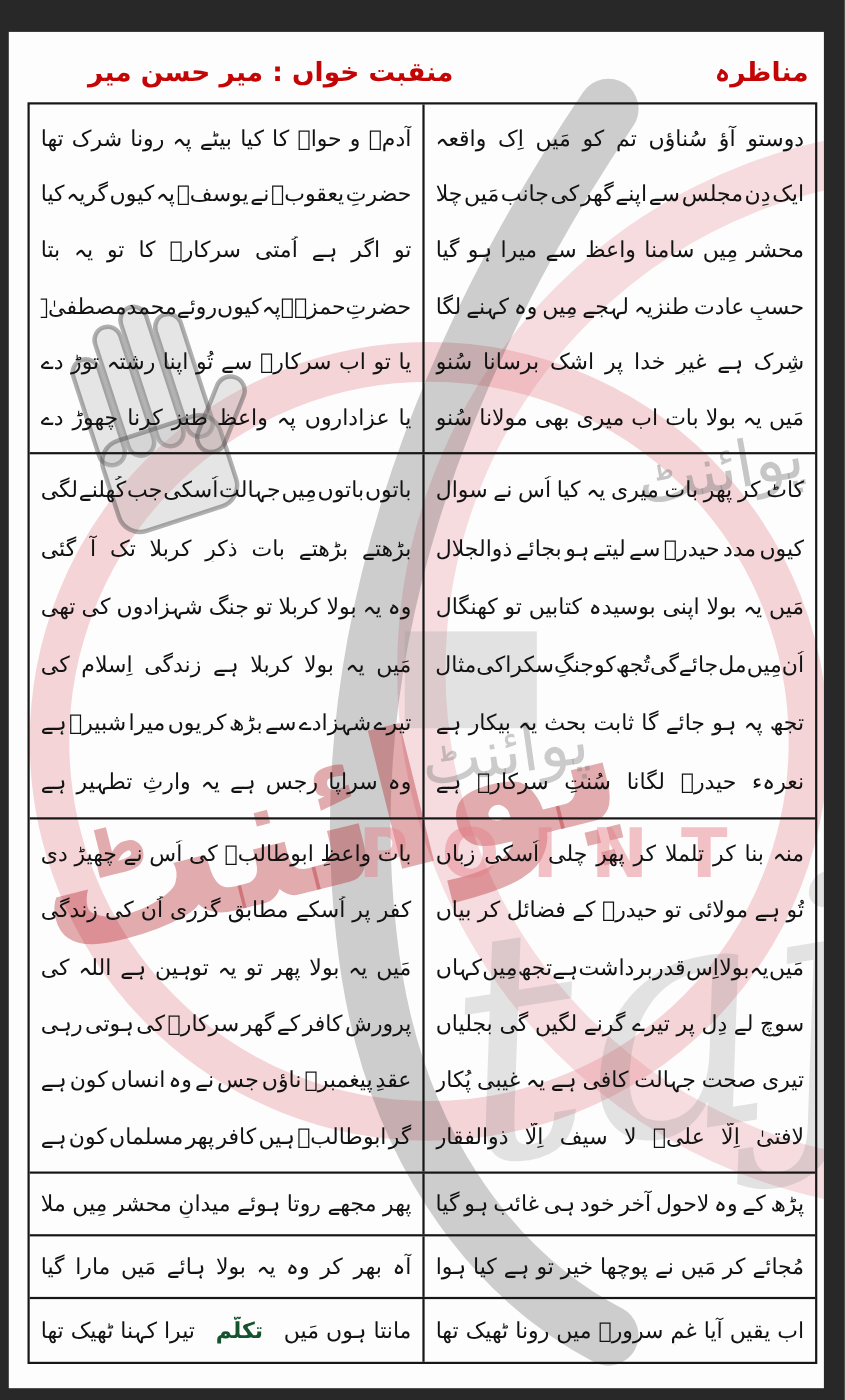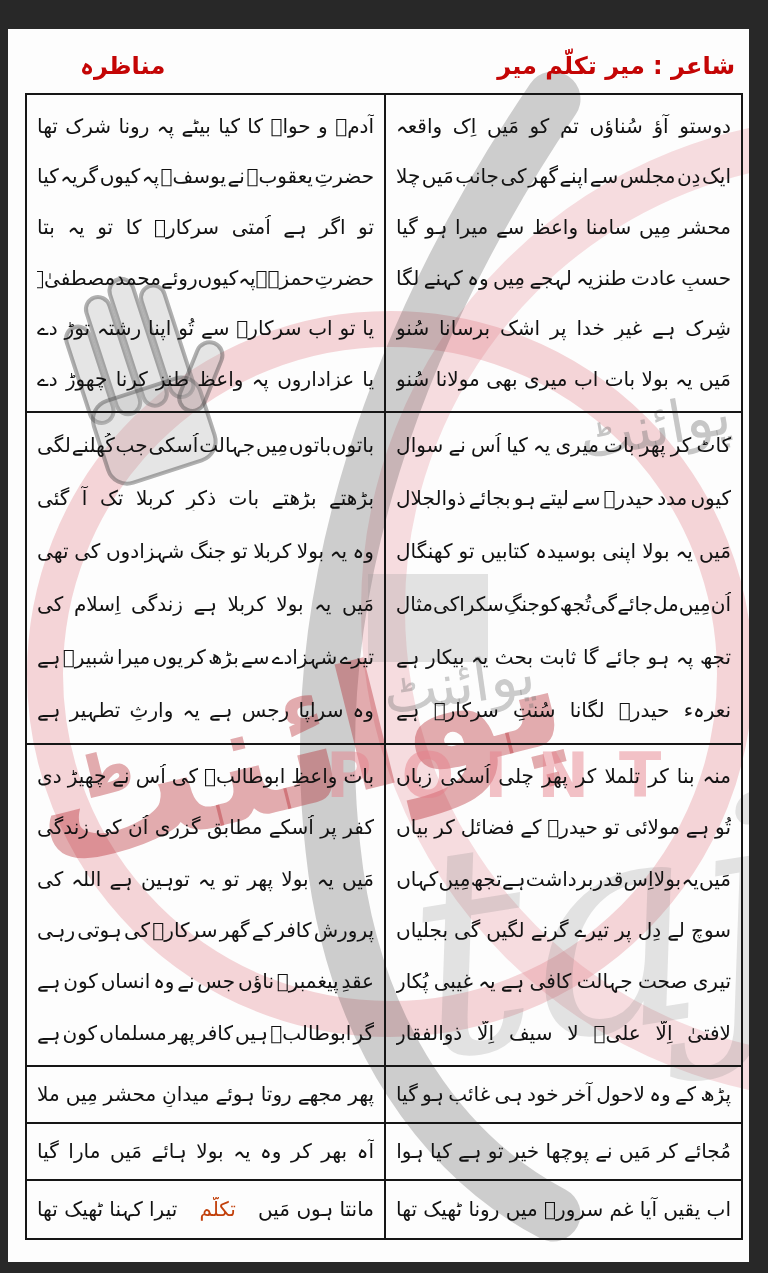--- a/index.html
+++ b/index.html
@@ -34,21 +34,21 @@
     display:flex;flex-direction:column;justify-content:space-around;
     padding:6px 10px;
   }
   .cell:first-child{border-left:2px solid #161616;}
   .verse,.verse-mixed{
     direction:rtl;display:flex;justify-content:space-between;
     font-size:20px;color:#121212;line-height:1.25;
     overflow:hidden;white-space:nowrap;
   }
   .verse span,.verse-mixed span{white-space:nowrap;}
-  .hl{color:#c2410c;font-weight:400;}
+  .hl{color:#14532d;font-weight:700;}
 </style>
 </head>
 <body>
 
 <div class="page">
 
   <svg class="wm" viewBox="0 0 741 1233" width="741" height="1233">
     <circle cx="382" cy="645" r="345" fill="none" stroke="rgba(224,118,128,0.30)" stroke-width="36"></circle>
     <circle cx="845" cy="580" r="470" fill="none" stroke="rgba(224,118,128,0.24)" stroke-width="44"></circle>
     <path d="M 545 70 C 390 300 295 560 325 820 C 345 1010 440 1130 545 1185" fill="none" stroke="rgba(55,55,55,0.24)" stroke-width="55" stroke-linecap="round"></path>
@@ -62,22 +62,22 @@
       <rect x="104" y="92" width="26" height="72" rx="13" transform="rotate(40 117 128)"></rect>
     </g>
     <text x="40" y="840" font-size="170" font-weight="bold" fill="rgba(178,24,34,0.36)" transform="rotate(-14 40 840)">پوائنٹ</text>
     <text x="575" y="430" font-size="58" fill="rgba(115,115,115,0.40)" transform="rotate(-10 575 430)">پوائنٹ</text>
     <text x="378" y="685" font-size="58" fill="rgba(115,115,115,0.36)" transform="rotate(-8 378 685)">پوائنٹ</text>
     <text x="420" y="1030" font-size="290" font-family="DejaVu Serif" font-style="italic" fill="rgba(120,120,120,0.20)" transform="rotate(-9 420 1030)">taj</text>
     <text x="318" y="768" font-size="62" font-weight="bold" letter-spacing="30" fill="rgba(230,128,138,0.48)">POINT</text>
   </svg>
 
   <div class="hdr">
-    <span>شاعر : میر تکلّم میر</span>
     <span>مناظرہ</span>
+    <span>منقبت خواں : میر حسن میر</span>
   </div>
 
   <div class="grid">
 
     <div class="row" style="height:318px">
       <div class="cell">
         <div class="verse">
             <span>دوستو</span>
             <span>آؤ</span>
             <span>سُناؤں</span>

